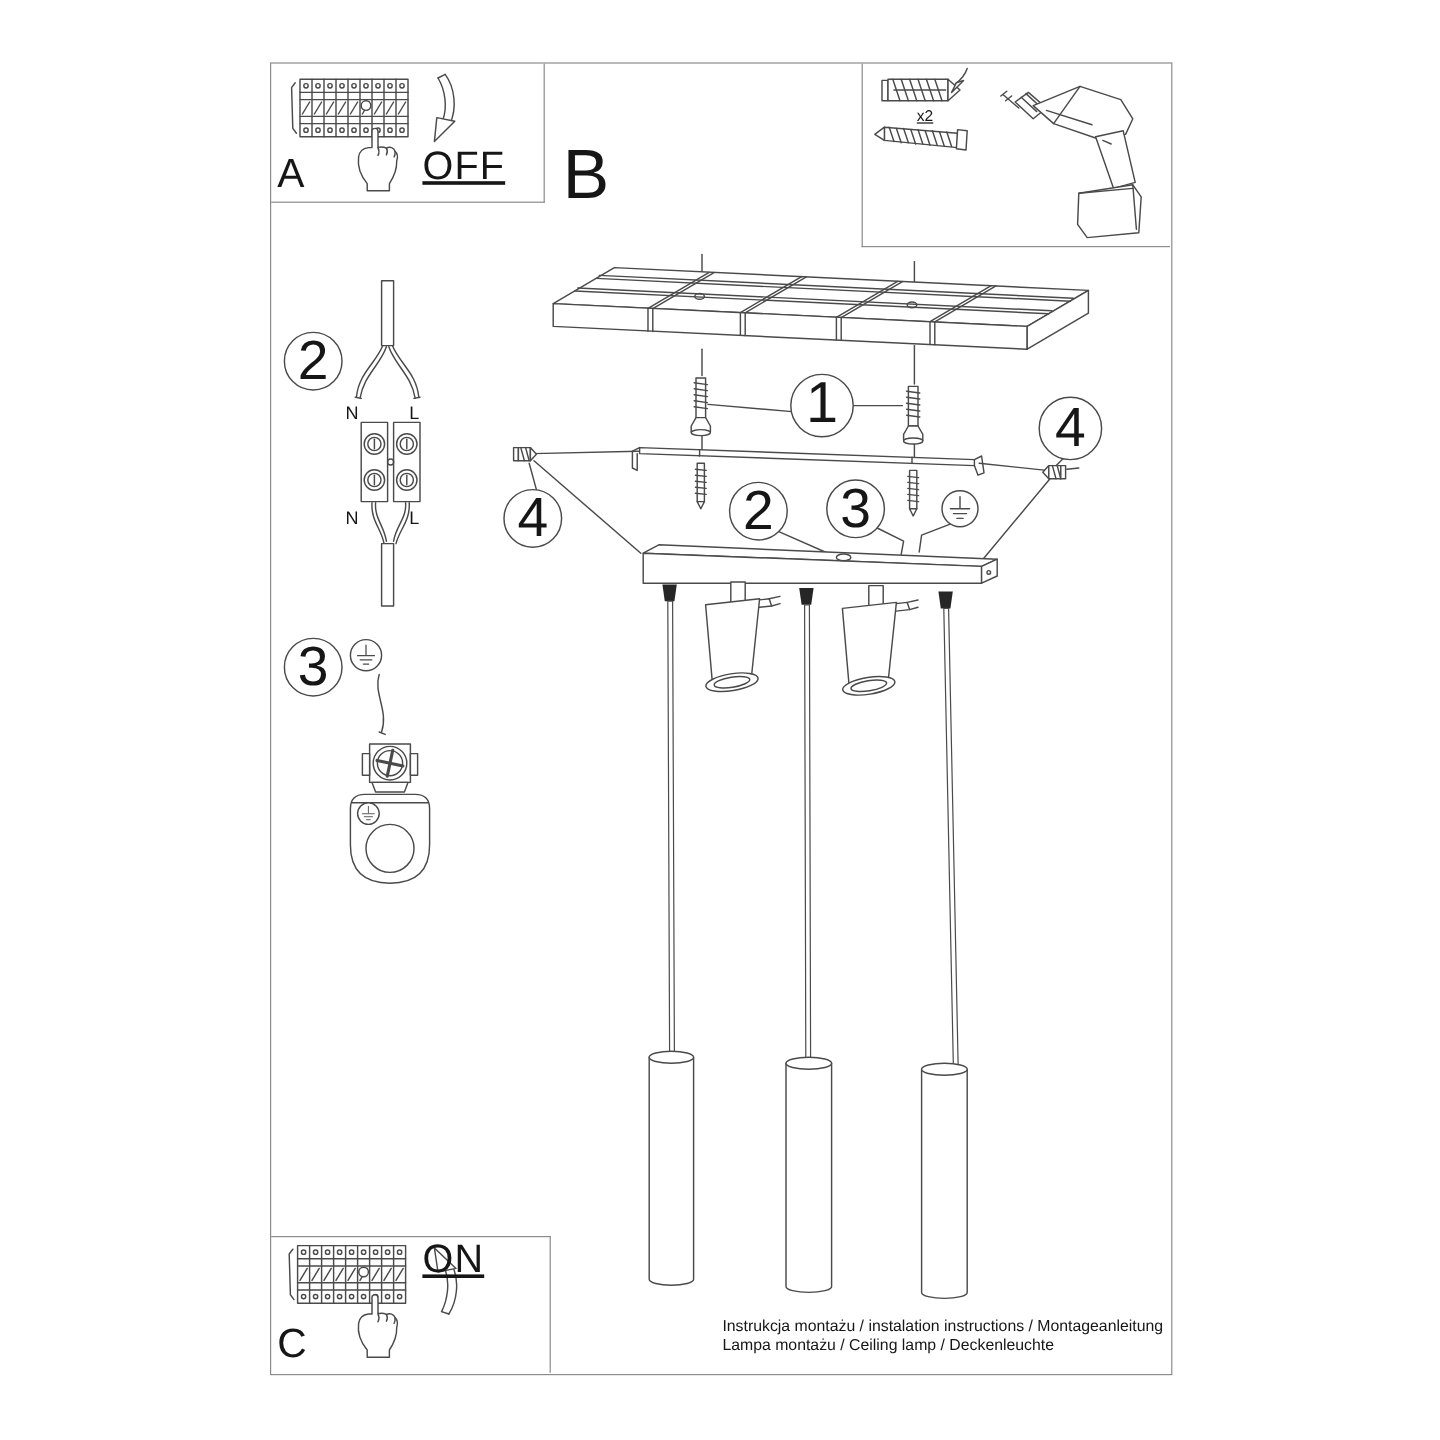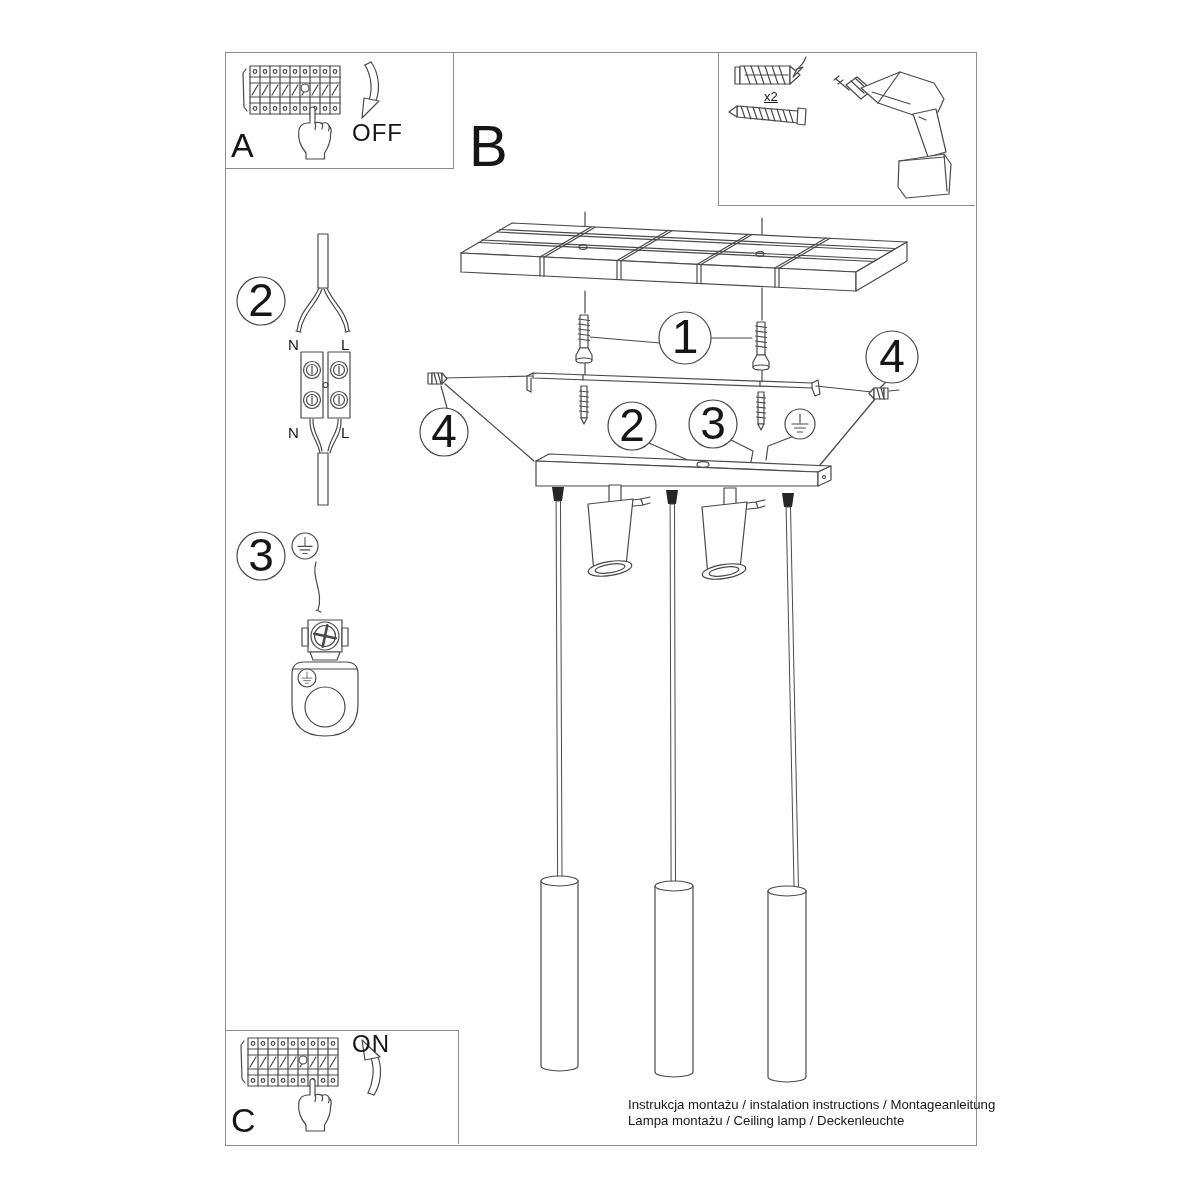--- a/index.html
+++ b/index.html
@@ -7,26 +7,26 @@
          font-family:"Liberation Sans", sans-serif;color:#161616;}
   .abs{position:absolute;}
   .frame{border:1.4px solid #8c8c8c;z-index:1;}
   .boxA{border-right:1.4px solid #8c8c8c;border-bottom:1.4px solid #8c8c8c;z-index:1;}
   .boxTR{border-left:1.4px solid #8c8c8c;border-bottom:1.4px solid #8c8c8c;z-index:1;}
   .boxC{border-top:1.4px solid #8c8c8c;border-right:1.4px solid #8c8c8c;z-index:1;}
   svg.art{position:absolute;left:0;top:0;z-index:2;}
   .txt{position:absolute;z-index:3;white-space:nowrap;color:#161616;}
   .seclabel{font-size:34px;line-height:1;}
   .biglabel{font-size:58px;line-height:1;}
-  .switchword{font-size:24px;line-height:1;letter-spacing:1px;}
+  .switchword{font-size:33px;line-height:1;letter-spacing:1px;text-decoration:underline;}
   .callout-num{font-size:46px;line-height:1;transform:translate(-50%,-52%);}
   .callout-num.big{font-size:48px;}
   .wirelabel{font-size:15px;line-height:1;}
   .qty{font-size:13px;line-height:1;text-decoration:underline;}
-  .footer{font-size:13.2px;line-height:15.6px;white-space:nowrap;margin-left:26px;}
+  .footer{font-size:13.2px;line-height:15.6px;white-space:nowrap;}
 </style>
 </head>
 <body>
 
 <div id="stage">
 
   <div class="abs frame" style="left:225px;top:52px;width:750px;height:1092px;"></div>
   <div class="abs boxA" style="left:226px;top:53px;width:227px;height:115px;"></div>
   <div class="abs boxTR" style="left:718px;top:53px;width:256px;height:152px;"></div>
   <div class="abs boxC" style="left:226px;top:1030px;width:232px;height:113px;"></div>

